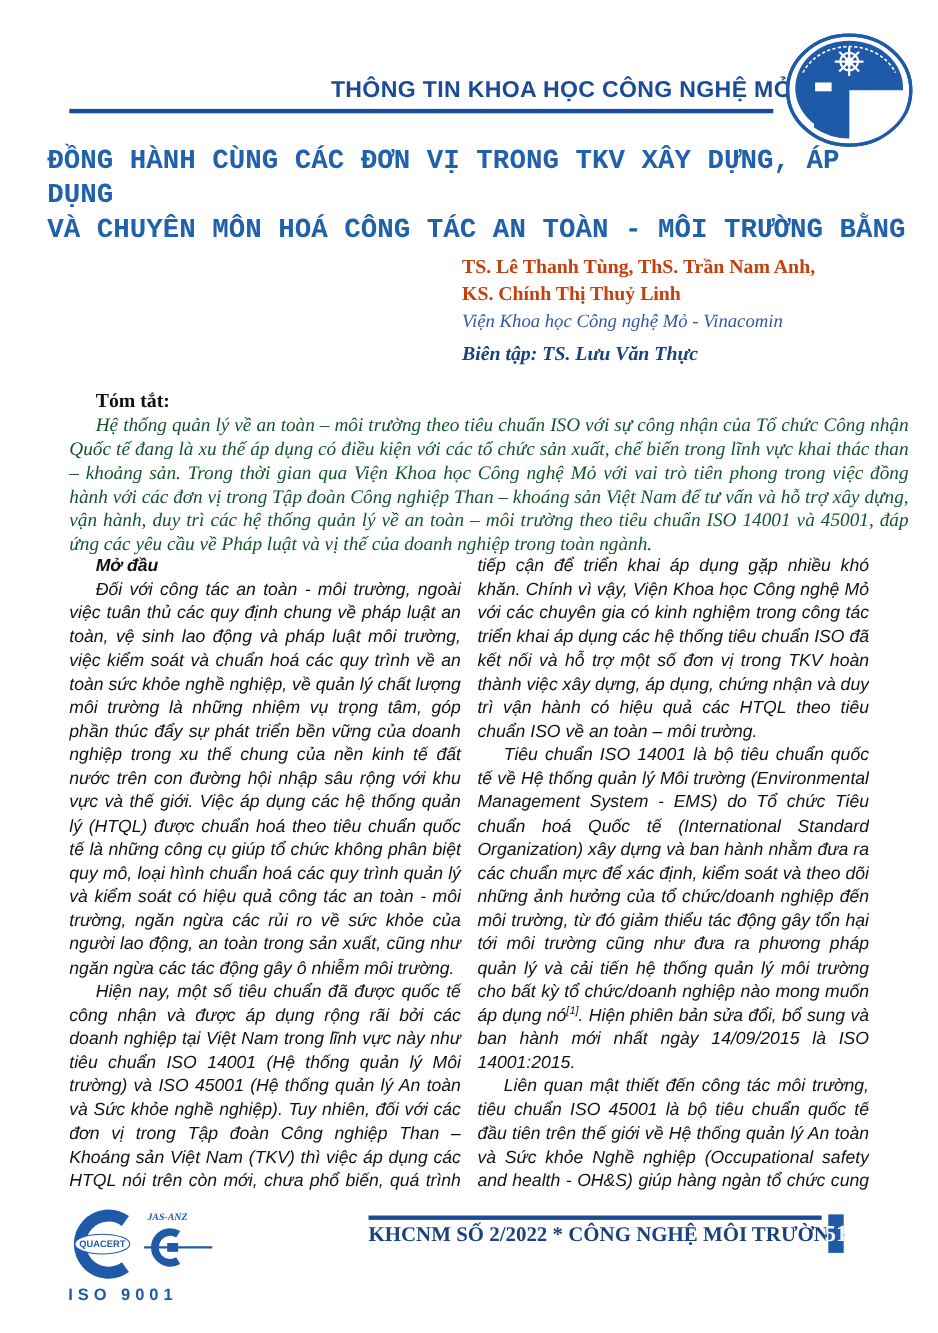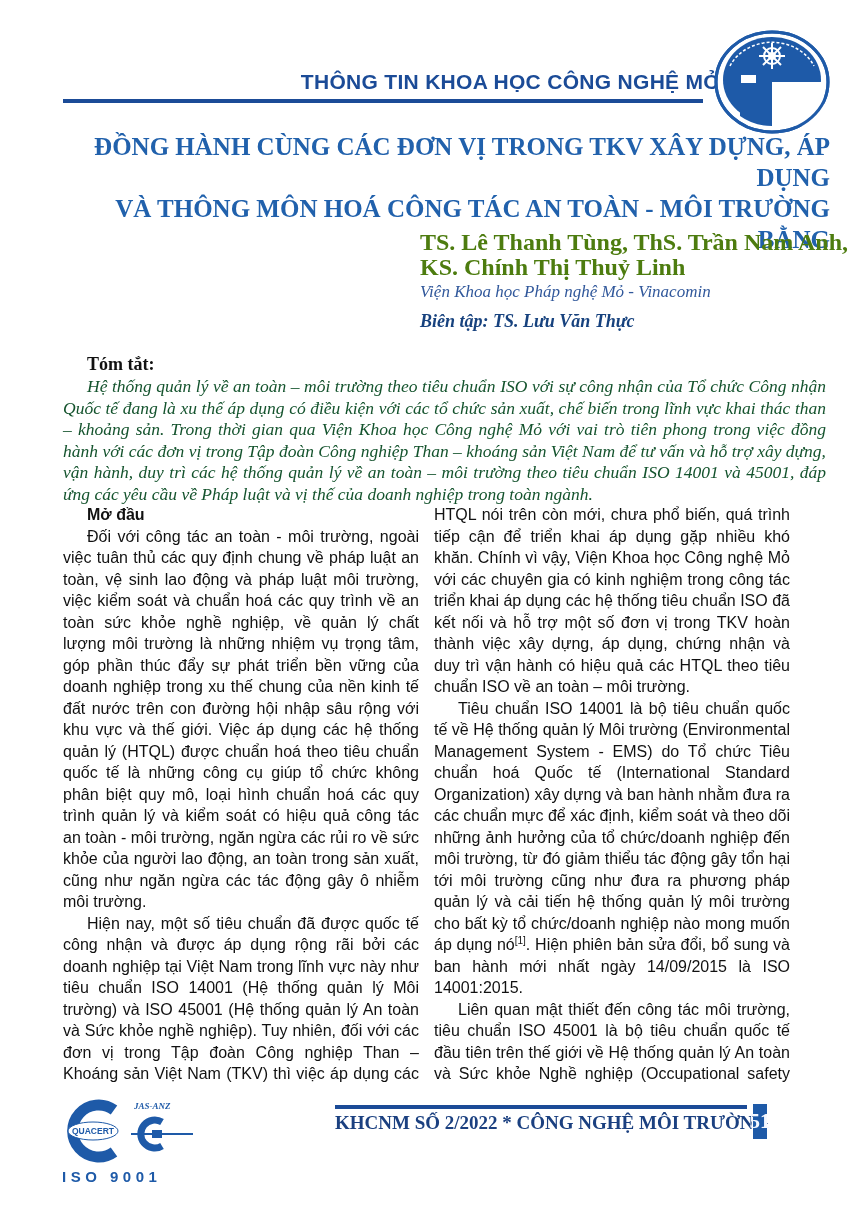--- a/index.html
+++ b/index.html
@@ -12,48 +12,48 @@
   .journal-title{
     position:absolute;top:70px;left:63px;right:153px;
     text-align:right;font-family:"Liberation Sans",sans-serif;
     font-weight:bold;font-size:21px;letter-spacing:.3px;color:#1b4b97;
     white-space:nowrap;
   }
   .header-rule{position:absolute;left:63px;top:99px;width:640px;height:4px;background:#1b4b97;}
   .logo{position:absolute;left:714px;top:30px;width:116px;height:104px;}
   
   .article-title{
-    position:absolute;top:131px;left:43px;right:43px;text-align:right;
-    font-family:Liberation Serif, serif;font-weight:bold;
+    position:absolute;top:131px;left:43px;right:43px;text-align:left;
+    font-family:Liberation Mono, monospace;font-weight:bold;
     font-size:25px;line-height:31px;color:#2161ac;
   }
   .article-title span{display:block;}
   
   .authors{position:absolute;left:420px;top:230px;font-family:"Liberation Serif",serif;}
-  .author-line{font-weight:bold;font-size:24px;line-height:25px;color:#4d7c0f;}
+  .author-line{font-weight:bold;font-size:18px;line-height:25px;color:#c2410c;}
   .affiliation{font-style:italic;font-size:17px;line-height:24px;color:#31589b;}
   .editor-line{font-weight:bold;font-style:italic;font-size:18px;color:#17427e;margin-top:7px;}
   
   .abstract{position:absolute;left:63px;right:47px;top:353px;}
   .abstract-label{
     font-family:"Liberation Serif",serif;font-weight:bold;font-size:18px;
     line-height:23px;text-indent:24px;margin:0;color:#111;
   }
   .abstract-text{
     font-family:"Liberation Serif",serif;font-style:italic;font-size:17.5px;
     line-height:21.5px;text-align:justify;text-indent:24px;margin:0;color:#14532d;
   }
   
   .columns{
     position:absolute;left:63px;top:504px;width:727px;height:582px;
     column-count:2;column-gap:15px;column-fill:auto;overflow:hidden;
   }
   .columns p,.columns h3{
     margin:0;font-size:16px;line-height:21.5px;text-align:justify;
-    text-indent:24px;color:#111;
+    text-indent:24px;color:#111;font-style:italic;
   }
   .columns h3{font-weight:bold;text-align:left;}
   .columns sup{font-size:10px;line-height:0;}
   
   .footer-rule{position:absolute;left:335px;top:1105px;width:412px;height:4px;background:#1b4b97;}
   .footer-text{
     position:absolute;left:335px;top:1112px;width:412px;text-align:center;
     font-family:"Liberation Serif",serif;font-weight:bold;font-size:19px;
     color:#1b4080;white-space:nowrap;
   }
@@ -84,27 +84,27 @@
       <line x1="58" y1="13" x2="58" y2="39"></line>
       <line x1="45" y1="26" x2="71" y2="26"></line>
       <line x1="49" y1="17" x2="67" y2="35"></line>
       <line x1="67" y1="17" x2="49" y2="35"></line>
     </g>
     <path d="M16 36 A46 40 0 0 1 100 36" fill="none" stroke="#ffffff" stroke-width="1.5" stroke-dasharray="3 2"></path>
   </svg>
 
   <div class="article-title">
     <span>ĐỒNG HÀNH CÙNG CÁC ĐƠN VỊ TRONG TKV XÂY DỰNG, ÁP DỤNG</span>
-    <span>VÀ THÔNG MÔN HOÁ CÔNG TÁC AN TOÀN - MÔI TRƯỜNG BẰNG</span>
+    <span>VÀ CHUYÊN MÔN HOÁ CÔNG TÁC AN TOÀN - MÔI TRƯỜNG BẰNG</span>
   </div>
 
   <div class="authors">
     <div class="author-line">TS. Lê Thanh Tùng, ThS. Trần Nam Anh,</div>
     <div class="author-line">KS. Chính Thị Thuỷ Linh</div>
-    <div class="affiliation">Viện Khoa học Pháp nghệ Mỏ - Vinacomin</div>
+    <div class="affiliation">Viện Khoa học Công nghệ Mỏ - Vinacomin</div>
     <div class="editor-line">Biên tập: TS. Lưu Văn Thực</div>
   </div>
 
   <div class="abstract">
     <p class="abstract-label">Tóm tắt:</p>
     <p class="abstract-text">Hệ thống quản lý về an toàn – môi trường theo tiêu chuẩn ISO với sự công nhận của Tổ chức Công nhận Quốc tế đang là xu thế áp dụng có điều kiện với các tổ chức sản xuất, chế biến trong lĩnh vực khai thác than – khoảng sản. Trong thời gian qua Viện Khoa học Công nghệ Mỏ với vai trò tiên phong trong việc đồng hành với các đơn vị trong Tập đoàn Công nghiệp Than – khoáng sản Việt Nam để tư vấn và hỗ trợ xây dựng, vận hành, duy trì các hệ thống quản lý về an toàn – môi trường theo tiêu chuẩn ISO 14001 và 45001, đáp ứng các yêu cầu về Pháp luật và vị thế của doanh nghiệp trong toàn ngành.</p>
   </div>
 
   <div class="columns">
     <h3>Mở đầu</h3>

